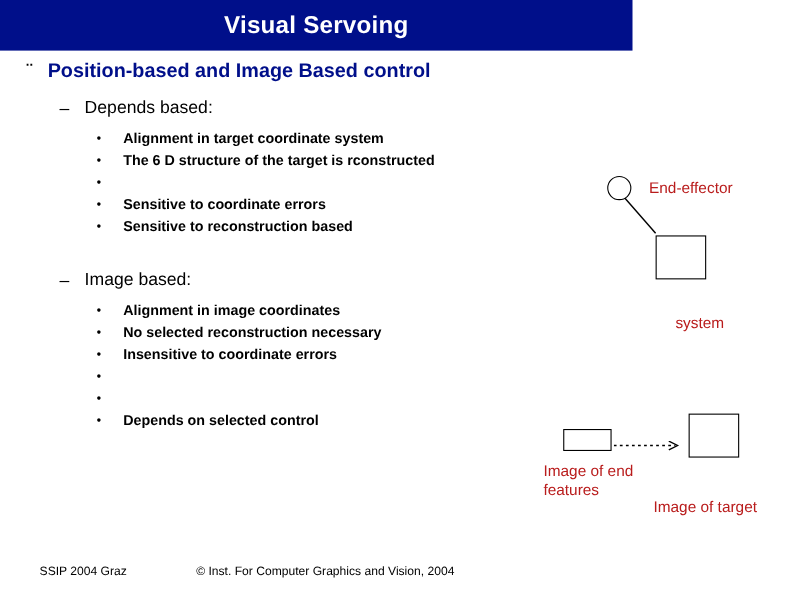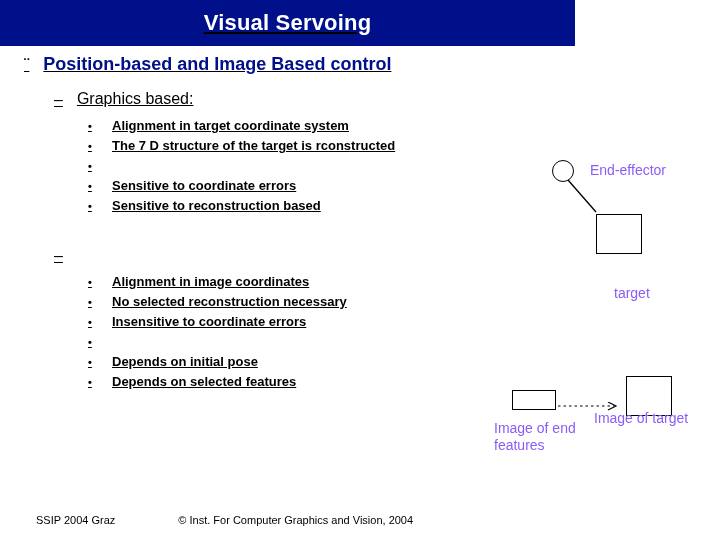--- a/index.html
+++ b/index.html
@@ -10,21 +10,20 @@
     background: #fff;
     font-family: Arial, Helvetica, sans-serif;
     color: #000;
     overflow: hidden;
   }
   .slide {
     position: relative;
     width: 575px;
     height: 540px;
     box-sizing: border-box;
-    text-decoration: underline;
   }
   .title-bar {
     background: #000f8a;
     color: #fff;
     font-weight: bold;
     font-size: 22px;
     text-align: center;
     padding: 10px 0 10px 0;
     letter-spacing: 0.2px;
   }
@@ -111,21 +110,21 @@
   }
   .small-box {
     width: 42px;
     height: 18px;
     border: 1.5px solid #000;
     background: #fff;
   }
   .diag-label {
     position: absolute;
     font-size: 14px;
-    color: #8b5cf6;
+    color: #b91c1c;
     white-space: nowrap;
   }
   
   .diag-line {
     position: absolute;
     width: 36px;
     height: 36px;
   }
   .diag-line svg {
     overflow: visible;
@@ -145,108 +144,108 @@
 
   <div class="content">
 
     <div class="l1">
       <span class="bullet">¨</span>
       <span>Position-based and Image Based control</span>
     </div>
 
     <div class="l2">
       <span class="dash">–</span>
-      <span>Graphics based:</span>
+      <span>Depends based:</span>
     </div>
     <div class="l3-group">
       <div class="l3">
           <span class="dot">•</span>
           <span>Alignment in target coordinate system</span>
         </div>
       <div class="l3">
           <span class="dot">•</span>
-          <span>The 7 D structure of the target is rconstructed</span>
+          <span>The 6 D structure of the target is rconstructed</span>
         </div>
       <div class="l3">
           <span class="dot">•</span>
         </div>
       <div class="l3">
           <span class="dot">•</span>
           <span>Sensitive to coordinate errors</span>
         </div>
       <div class="l3">
           <span class="dot">•</span>
           <span>Sensitive to reconstruction based</span>
         </div>
     </div>
 
     <div class="section-gap"></div>
 
     <div class="l2">
       <span class="dash">–</span>
+      <span>Image based:</span>
     </div>
     <div class="l3-group">
       <div class="l3">
           <span class="dot">•</span>
           <span> Alignment in image coordinates</span>
         </div>
       <div class="l3">
           <span class="dot">•</span>
           <span>No selected reconstruction necessary</span>
         </div>
       <div class="l3">
           <span class="dot">•</span>
           <span>Insensitive to coordinate errors</span>
         </div>
       <div class="l3">
           <span class="dot">•</span>
         </div>
       <div class="l3">
           <span class="dot">•</span>
-          <span>Depends on initial pose</span>
-        </div>
-      <div class="l3">
-          <span class="dot">•</span>
-          <span>Depends on selected features</span>
+        </div>
+      <div class="l3">
+          <span class="dot">•</span>
+          <span>Depends on selected control</span>
         </div>
     </div>
 
   </div>
 
   <div class="diag" style="left:552px; top:160px;">
     <div class="end-effector-circle"></div>
   </div>
   <div class="diag-label" style="left:590px; top:162px;">End-effector</div>
 
   <div class="diag-line" style="left:568px; top:180px;">
     <svg width="60" height="60">
         <line x1="0" y1="0" x2="28" y2="32" stroke="#000" stroke-width="1.3"></line>
       </svg>
   </div>
 
   <div class="diag" style="left:596px; top:214px;">
     <div class="box"></div>
   </div>
-  <div class="diag-label" style="left:614px; top:285px;">target</div>
+  <div class="diag-label" style="left:614px; top:285px;">system</div>
 
   <div class="diag" style="left:512px; top:390px;">
     <div class="small-box"></div>
   </div>
   <div class="dotted-arrow" style="left:558px; top:398px;">
     <svg width="70" height="10">
       <line x1="0" y1="4" x2="56" y2="4" stroke="#000" stroke-width="1.2" stroke-dasharray="2.5,3"></line>
       <polyline points="50,0 58,4 50,8" fill="none" stroke="#000" stroke-width="1.2"></polyline>
     </svg>
   </div>
   <div class="diag" style="left:626px; top:376px;">
     <div class="box"></div>
   </div>
 
   <div class="diag-label" style="left:494px; top:420px; line-height:17px; white-space:pre;">Image of end
 features</div>
-  <div class="diag-label" style="left:594px; top:410px;">Image of target</div>
+  <div class="diag-label" style="left:594px; top:452px;">Image of target</div>
 
   <div class="footer">
     <span class="f-left">SSIP 2004 Graz</span>
     <span class="f-center">© Inst. For Computer Graphics and Vision, 2004</span>
   </div>
 
 </div>
 
 </body></html>

